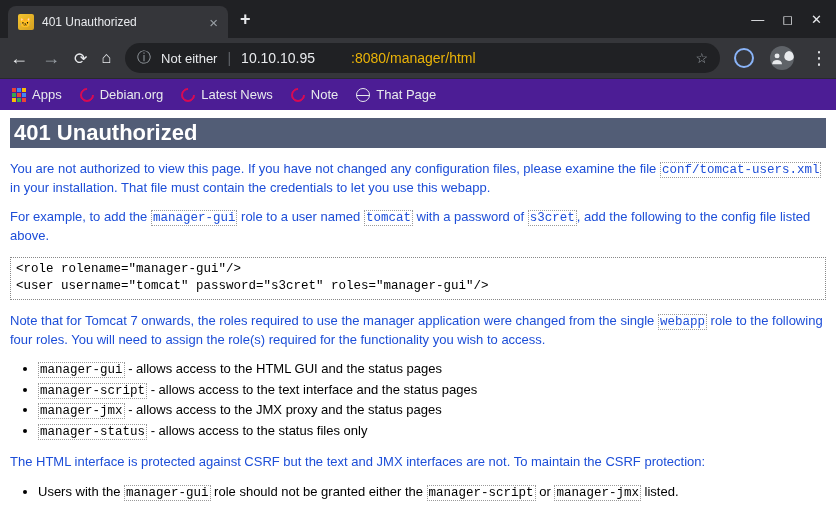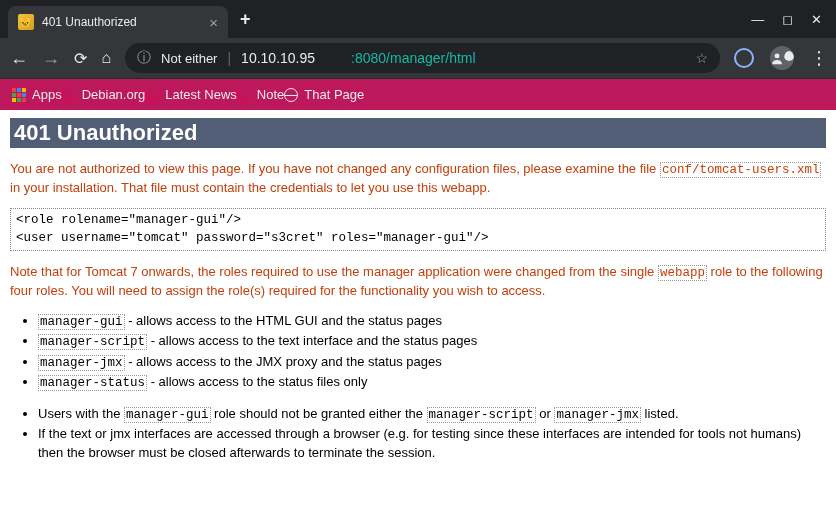--- a/index.html
+++ b/index.html
@@ -79,35 +79,35 @@
       display: flex;
       align-items: center;
       padding: 0 12px;
       gap: 10px;
       color: #9aa0a6;
       font-size: 14px;
     }
     .not-secure { color: #e8eaed; font-size: 13px; }
     .url-sep { color: #5f6368; }
     .url-host { color: #e8eaed; }
-    .url-rest { color: #14b8a6; padding-left: 36px; }
+    .url-rest { color: #eab308; padding-left: 36px; }
     .star { margin-left: auto; color: #9aa0a6; }
     .toolbar-right { display: flex; gap: 16px; align-items: center; color: #e8eaed; }
     .circle-icon { width: 20px; height: 20px; border: 2px solid #8ab4f8; border-radius: 50%; }
     .user-icon { width: 24px; height: 24px; background: #5f6368; border-radius: 50%; display: flex; align-items: center; justify-content: center; }
     .user-icon::after { content: ''; width: 14px; height: 14px; background: #e8eaed; border-radius: 50%; clip-path: circle(5px at 50% 35%); }
     .menu-dots { font-size: 18px; letter-spacing: -2px; }
     .bookmarksbar {
       height: 32px;
-      background: #be185d;
+      background: #4c1d95;
       border-top: 1px solid #282a2d;
       display: flex;
       align-items: center;
       padding: 0 12px;
-      gap: 0;
+      gap: 18px;
       font-size: 13px;
       color: #e8eaed;
     }
     .bm { display: flex; align-items: center; gap: 6px; }
     .apps-icon {
       width: 14px;
       height: 14px;
       display: grid;
       grid-template-columns: repeat(3, 1fr);
       gap: 1px;
@@ -134,21 +134,21 @@
     h1 {
       background: #525D76;
       color: #fff;
       font-size: 22px;
       font-weight: bold;
       padding: 2px 4px;
       margin-bottom: 12px;
     }
     p {
       font-size: 13px;
-      color: #c2410c;
+      color: #1d4ed8;
       margin-bottom: 12px;
       line-height: 1.35;
     }
     tt {
       font-family: "Courier New", monospace;
       font-size: 12.5px;
       border: 1px dotted #999;
       padding: 0 1px;
     }
     pre {
@@ -234,32 +234,34 @@
     <div class="globe"></div>
     <span>That Page</span>
   </div>
 </div>
 
 <div class="content">
   <h1>401 Unauthorized</h1>
 
   <p><span>You are not authorized to view this page. If you have not changed any configuration files, please examine the file </span><tt>conf/tomcat-users.xml</tt><span> in your installation. That file must contain the credentials to let you use this webapp.</span></p>
 
+  <p><span>For example, to add the </span><tt>manager-gui</tt><span> role to a user named </span><tt>tomcat</tt><span> with a password of </span><tt>s3cret</tt><span>, add the following to the config file listed above.</span></p>
 
   <pre>&lt;role rolename="manager-gui"/&gt;
 &lt;user username="tomcat" password="s3cret" roles="manager-gui"/&gt;</pre>
 
   <p><span>Note that for Tomcat 7 onwards, the roles required to use the manager application were changed from the single </span><tt>webapp</tt><span> role to the following four roles. You will need to assign the role(s) required for the functionality you wish to access.</span></p>
 
   <ul>
     <li><tt>manager-gui</tt><span> - allows access to the HTML GUI and the status pages</span></li>
     <li><tt>manager-script</tt><span> - allows access to the text interface and the status pages</span></li>
     <li><tt>manager-jmx</tt><span> - allows access to the JMX proxy and the status pages</span></li>
     <li><tt>manager-status</tt><span> - allows access to the status files only</span></li>
   </ul>
 
+  <p>The HTML interface is protected against CSRF but the text and JMX interfaces are not. To maintain the CSRF protection:</p>
 
   <ul>
     <li><span>Users with the </span><tt>manager-gui</tt><span> role should not be granted either the </span><tt>manager-script</tt><span> or </span><tt>manager-jmx</tt><span> listed.</span></li>
     <li>If the text or jmx interfaces are accessed through a browser (e.g. for testing since these interfaces are intended for tools not humans) then the browser must be closed afterwards to terminate the session.</li>
   </ul>
 
 </div>
 
 </body></html>

